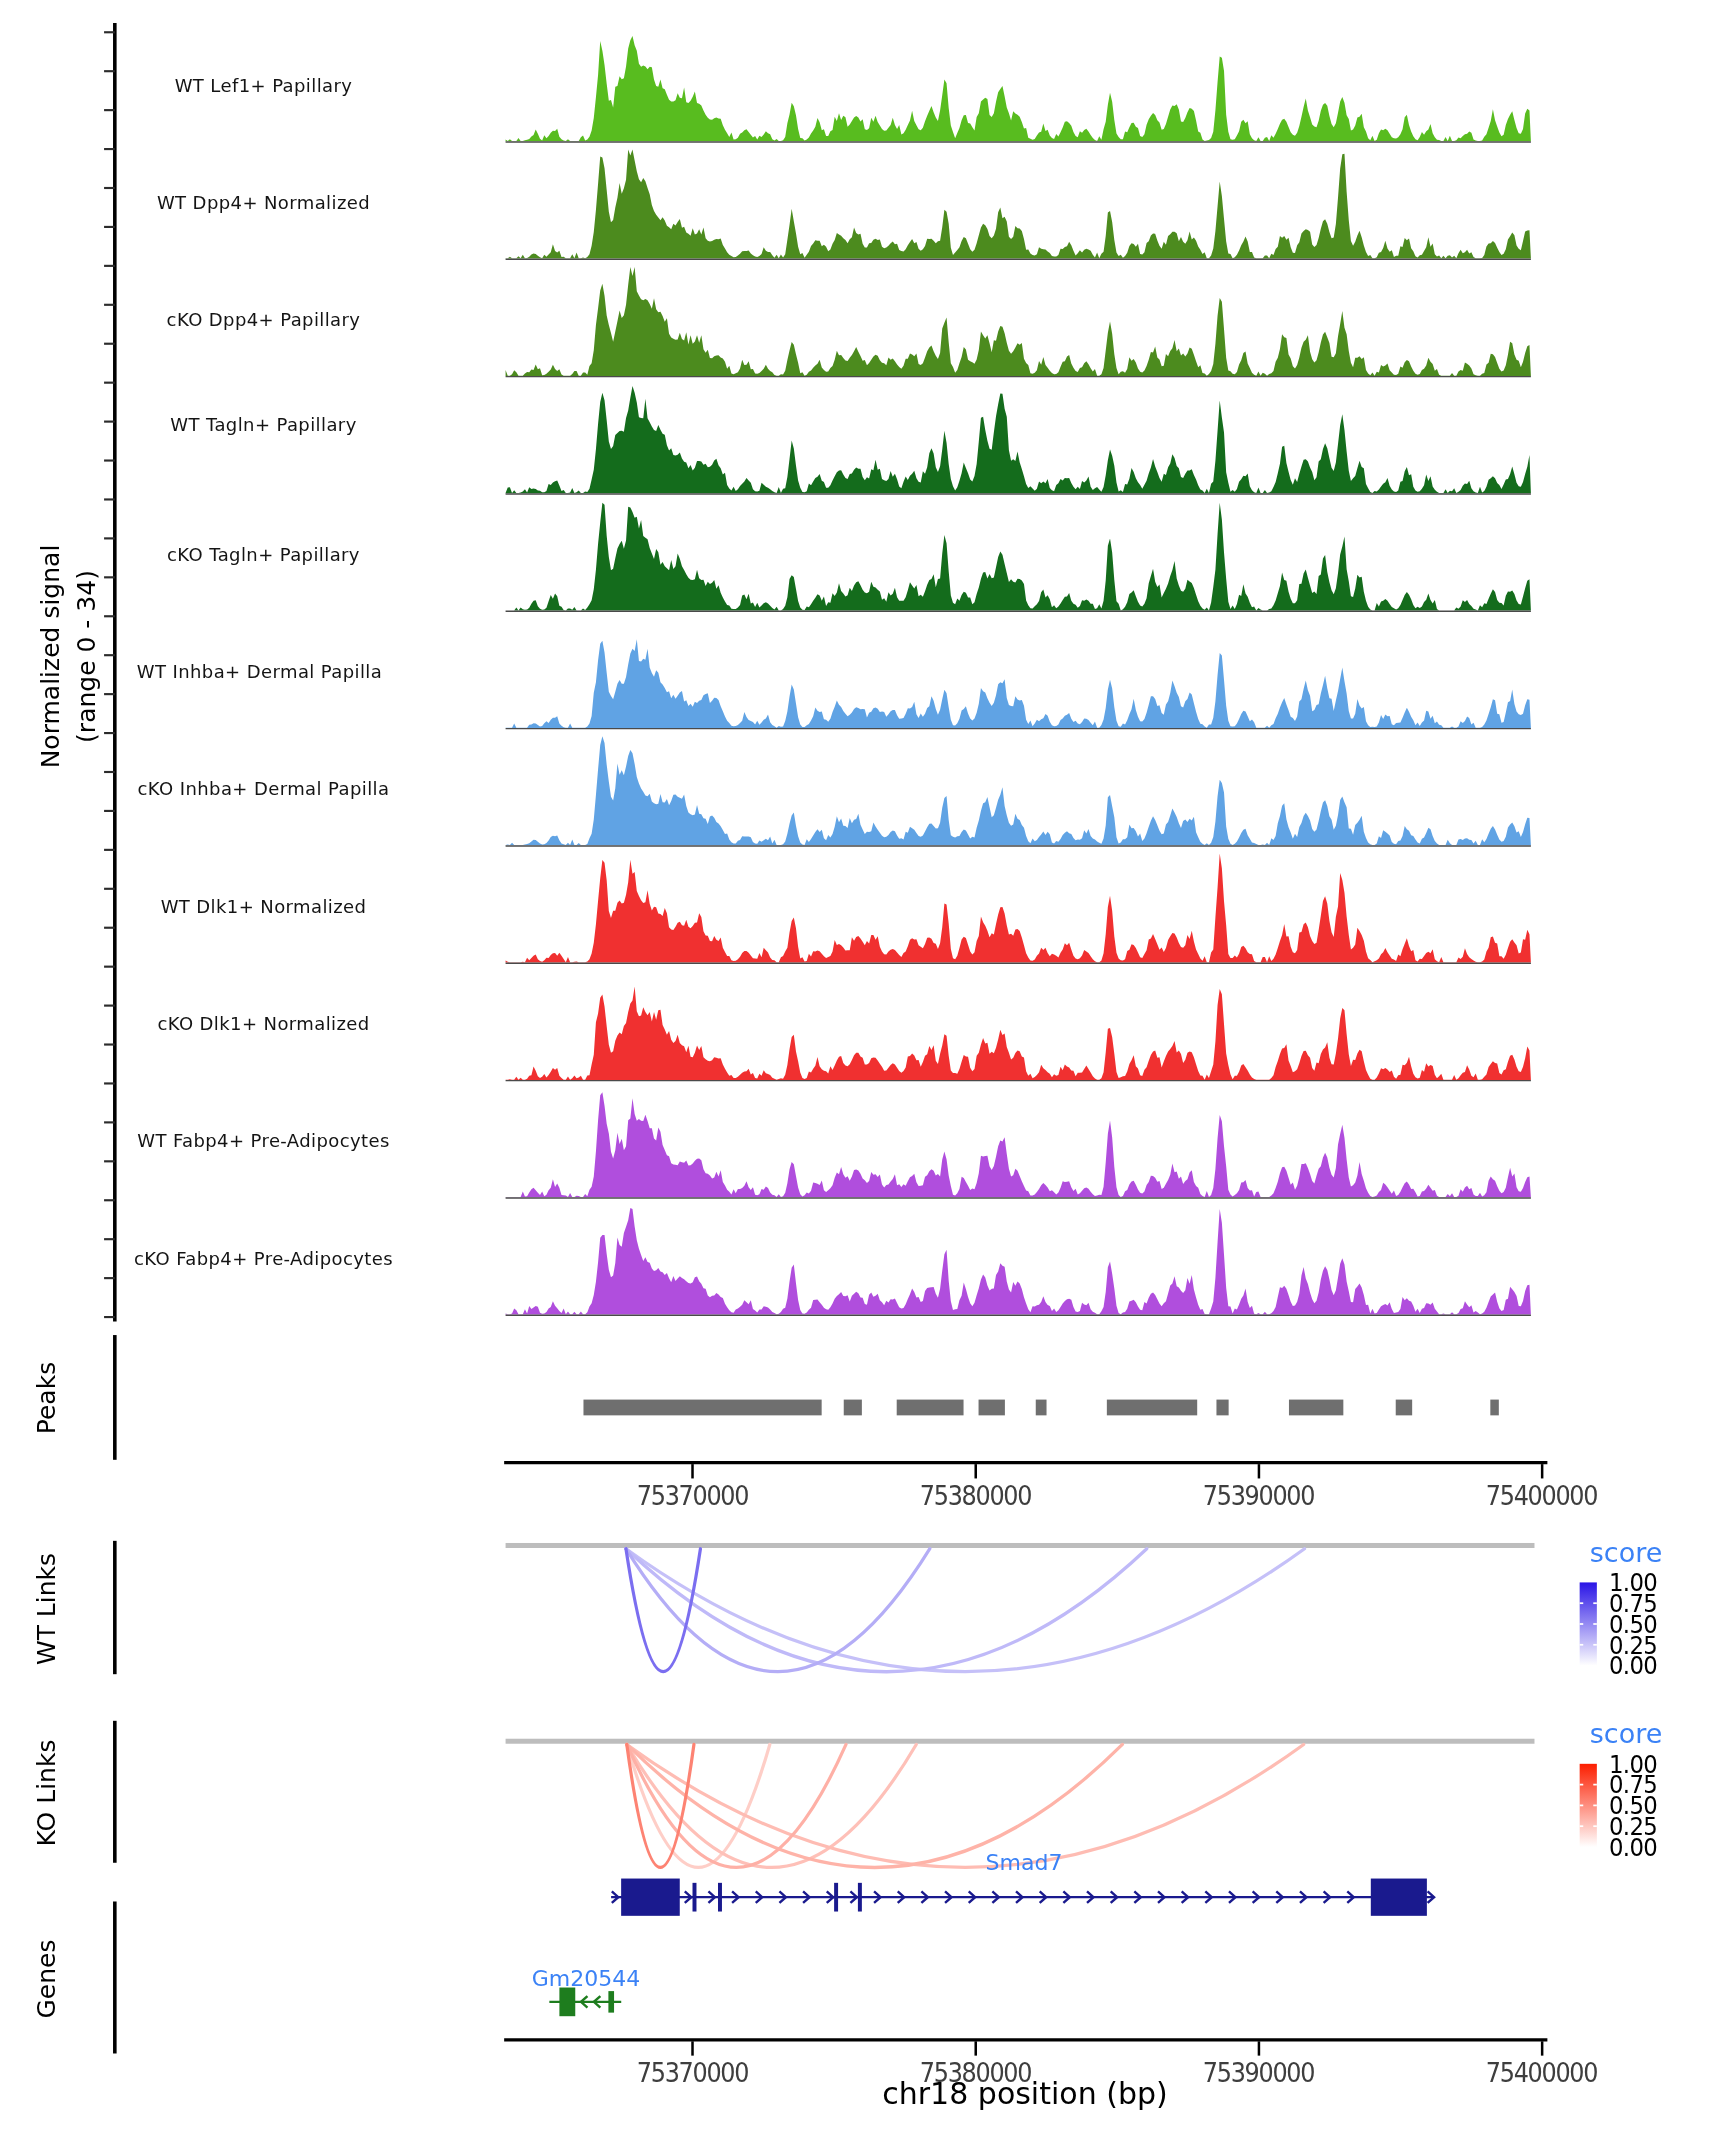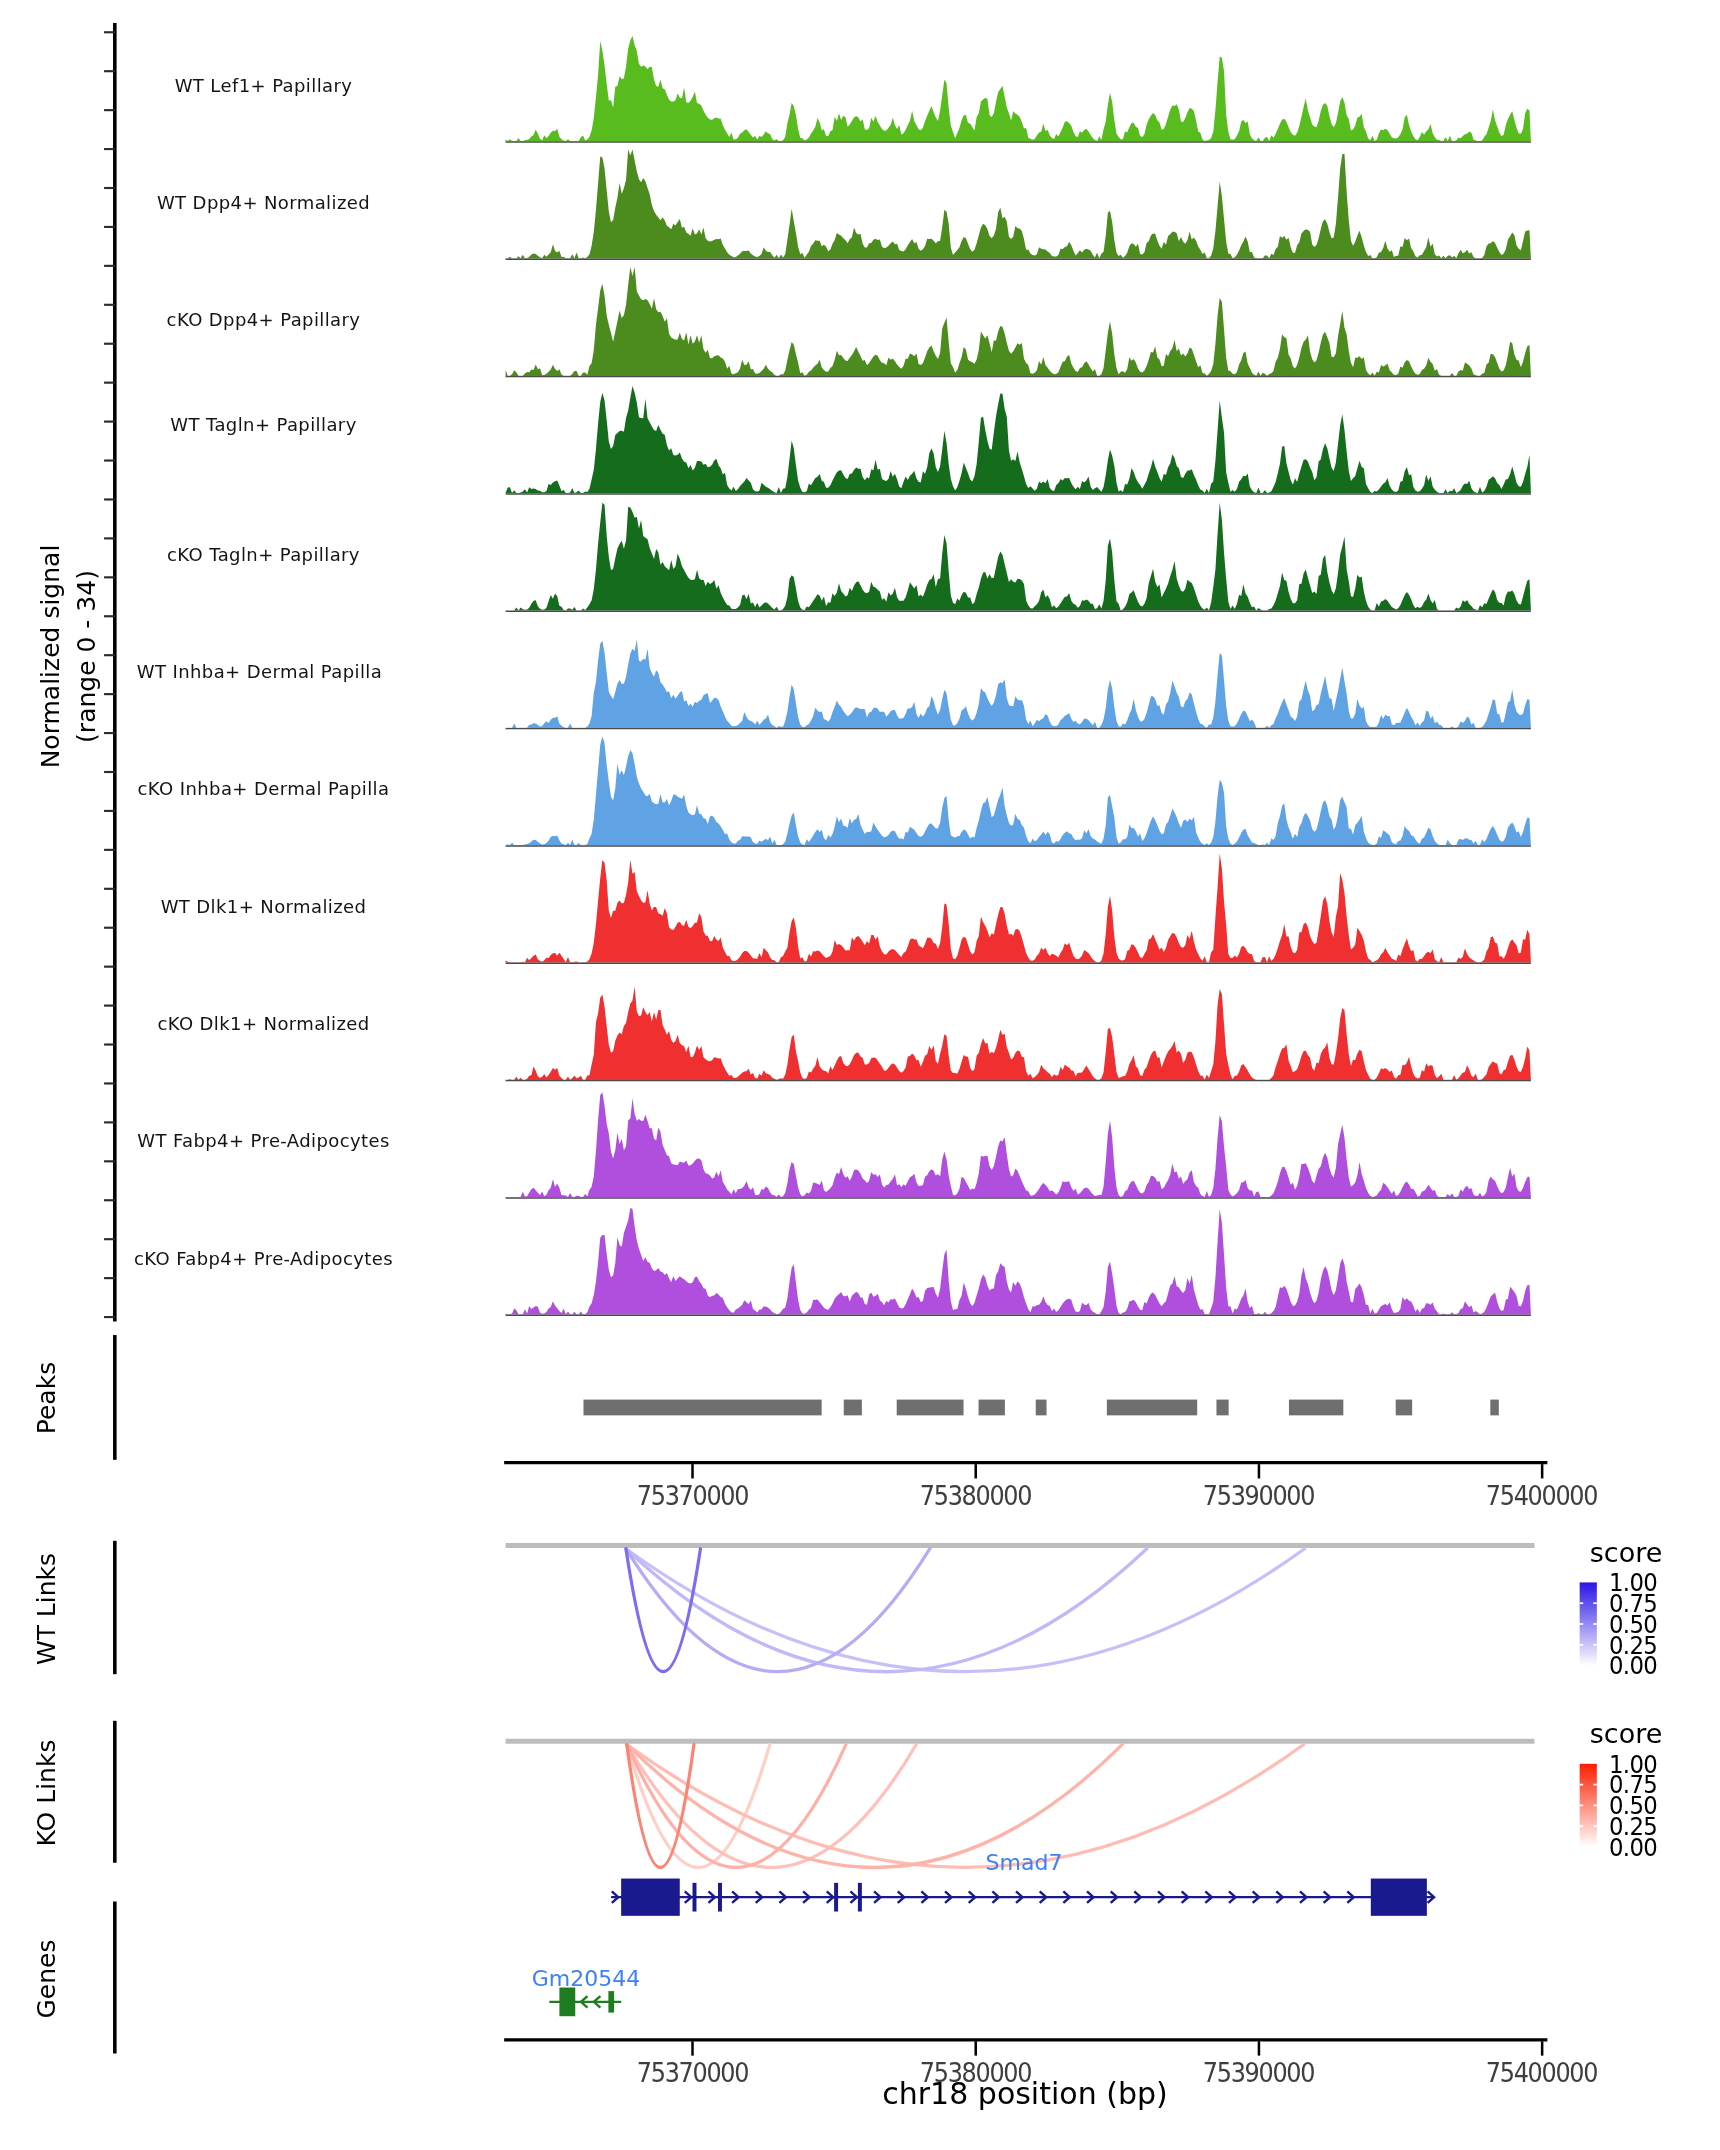--- a/index.html
+++ b/index.html
@@ -12,21 +12,21 @@
   #lab-peaks{left:-82px;top:1382px;}
   #lab-wt{left:-82px;top:1593px;}
   #lab-ko{left:-82px;top:1777px;}
   #lab-genes{left:-82px;top:1963px;}
   .track-label{position:absolute;width:401px;text-align:center;font-size:18px;
                letter-spacing:0.4px;color:#141414;}
   .x-tick{position:absolute;width:201px;text-align:center;font-size:26px;color:#3e3e3e;
           letter-spacing:-1.4px;transform:scaleX(.92);}
   .xtitle{position:absolute;left:738px;top:2076px;width:574px;text-align:center;
           font-size:30px;color:#000;}
-  .score-title{position:absolute;width:158px;text-align:center;font-size:27px;color:#000000;}
+  .score-title{position:absolute;width:158px;text-align:center;font-size:27px;color:#3b82f6;}
   #st-wt{left:1547px;top:1537px;}
   #st-ko{left:1547px;top:1718px;}
   .leg-num{position:absolute;width:100px;font-size:24px;color:#000;letter-spacing:-0.7px;
            transform:scaleX(.95);transform-origin:left center;}
   .gene-label{position:absolute;text-align:center;font-size:22px;color:#3b82f6;}
 </style>
 </head>
 <body>
 
 <div class="page">

